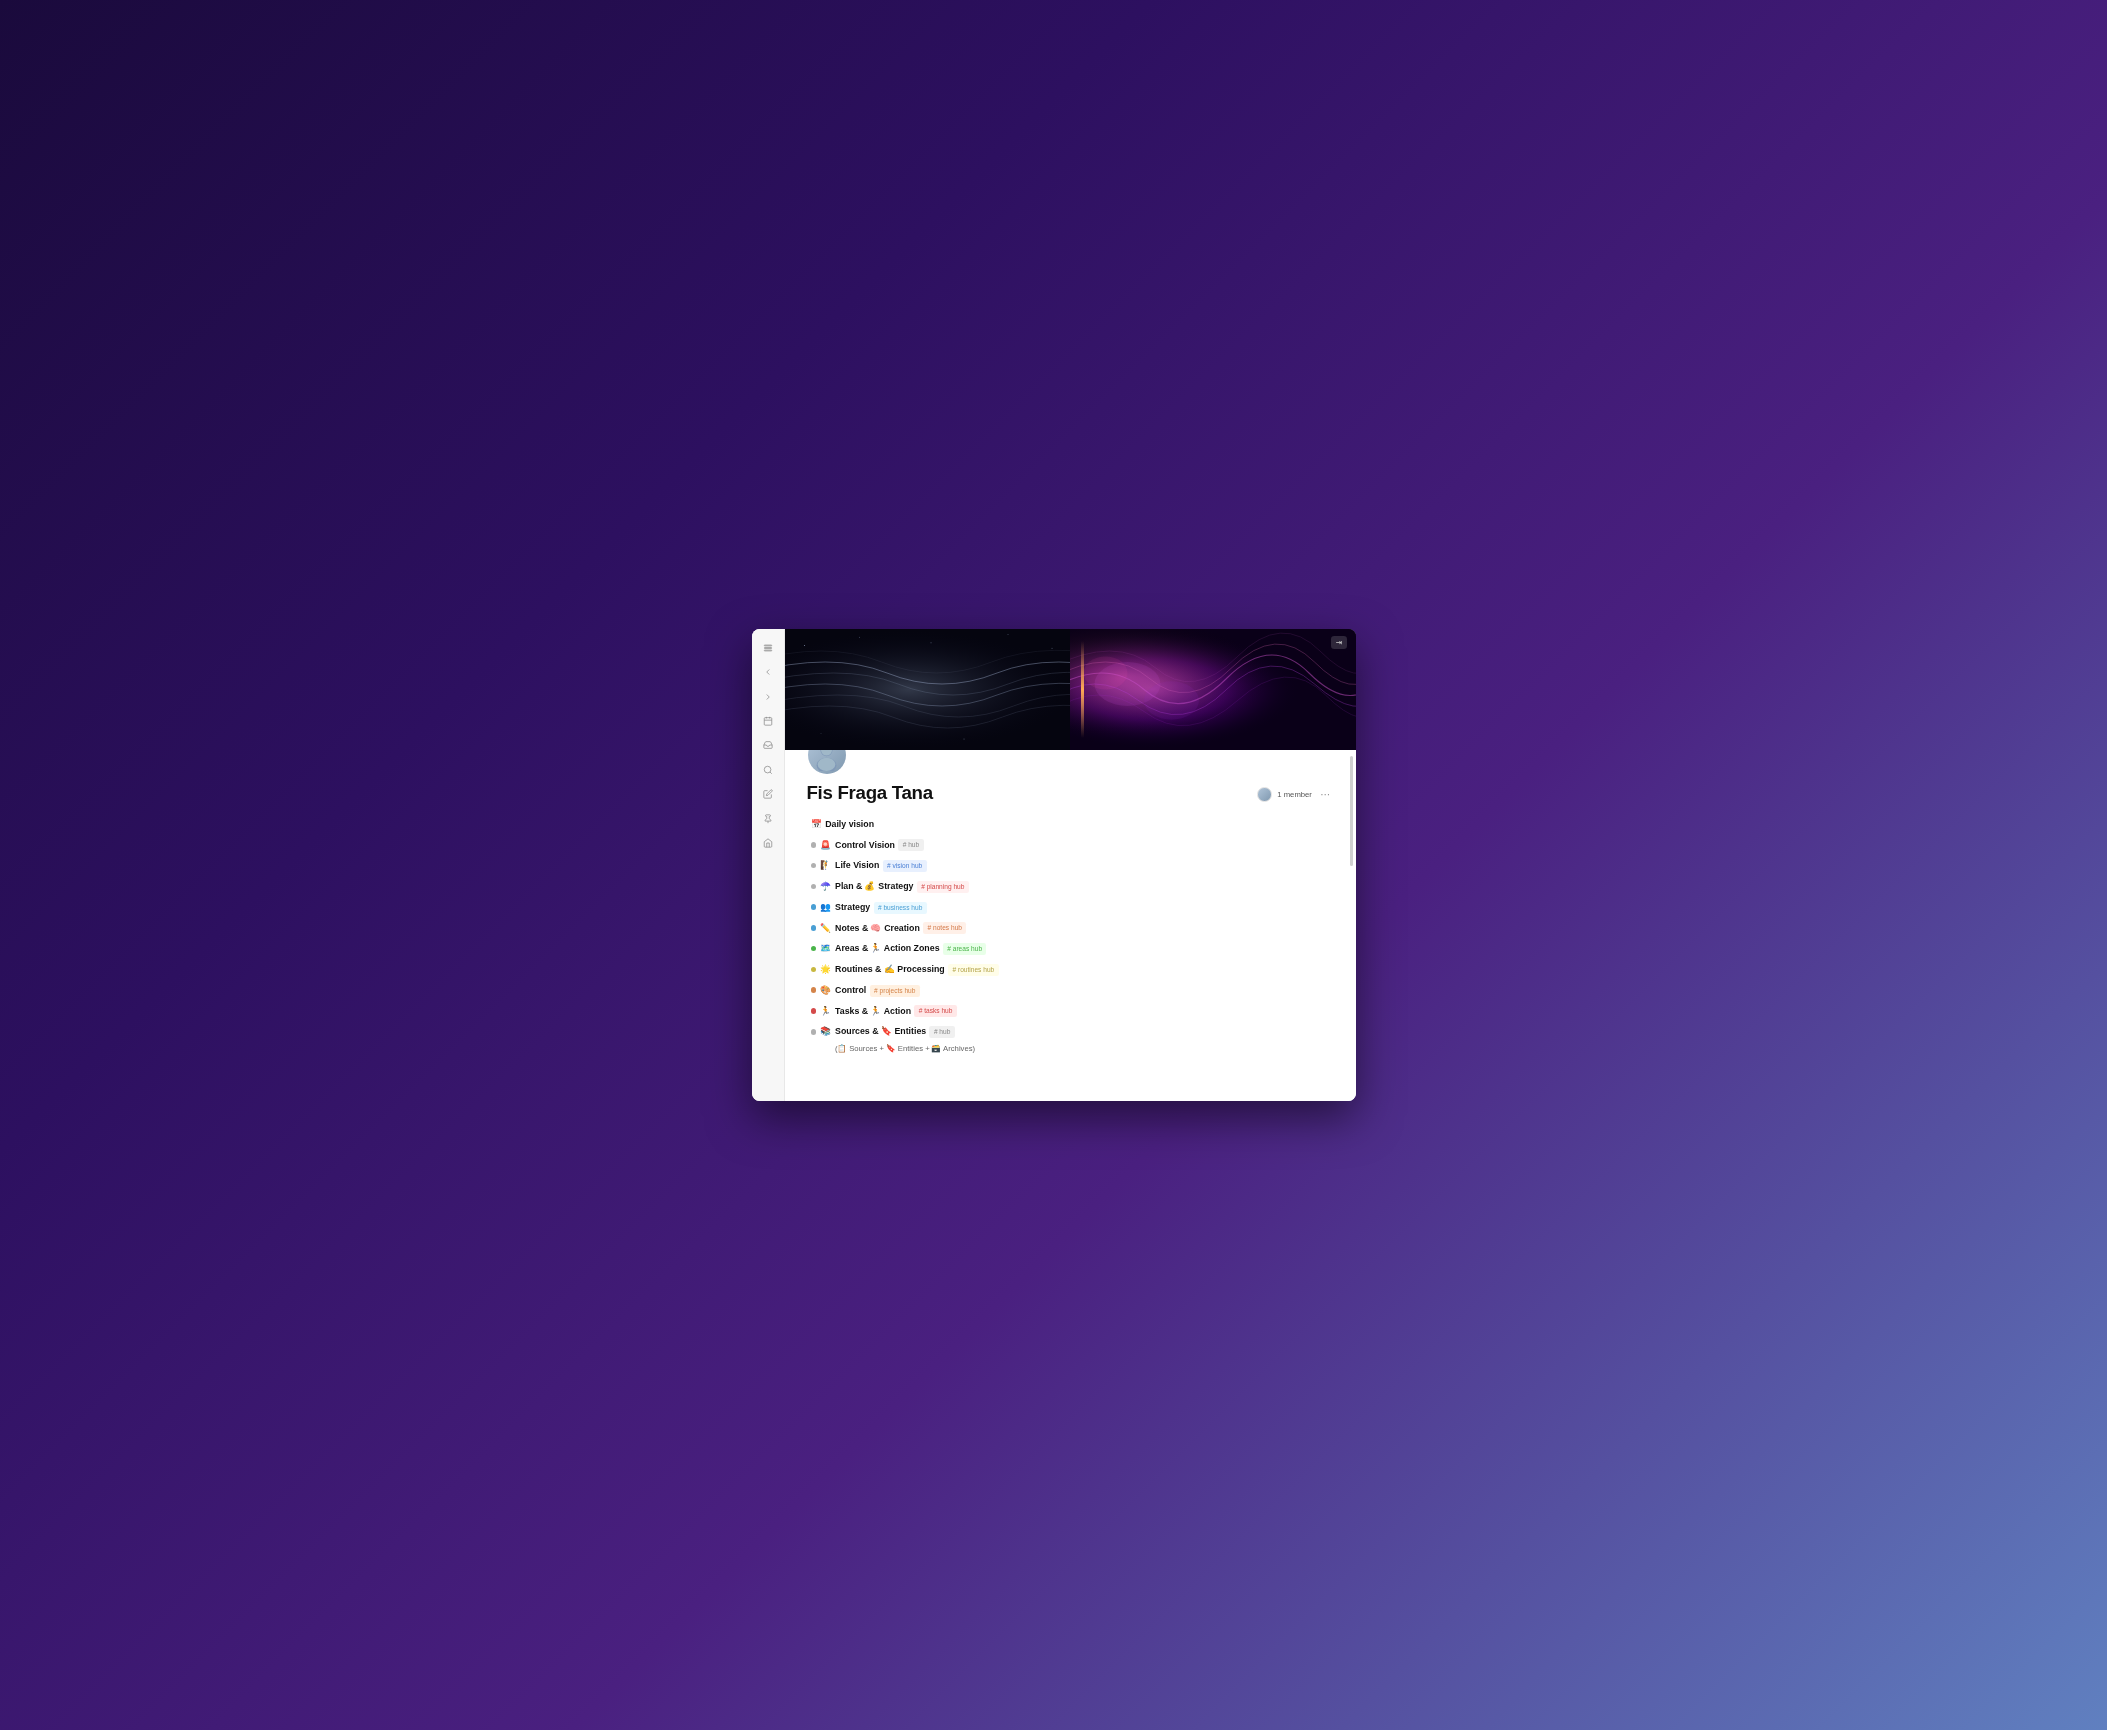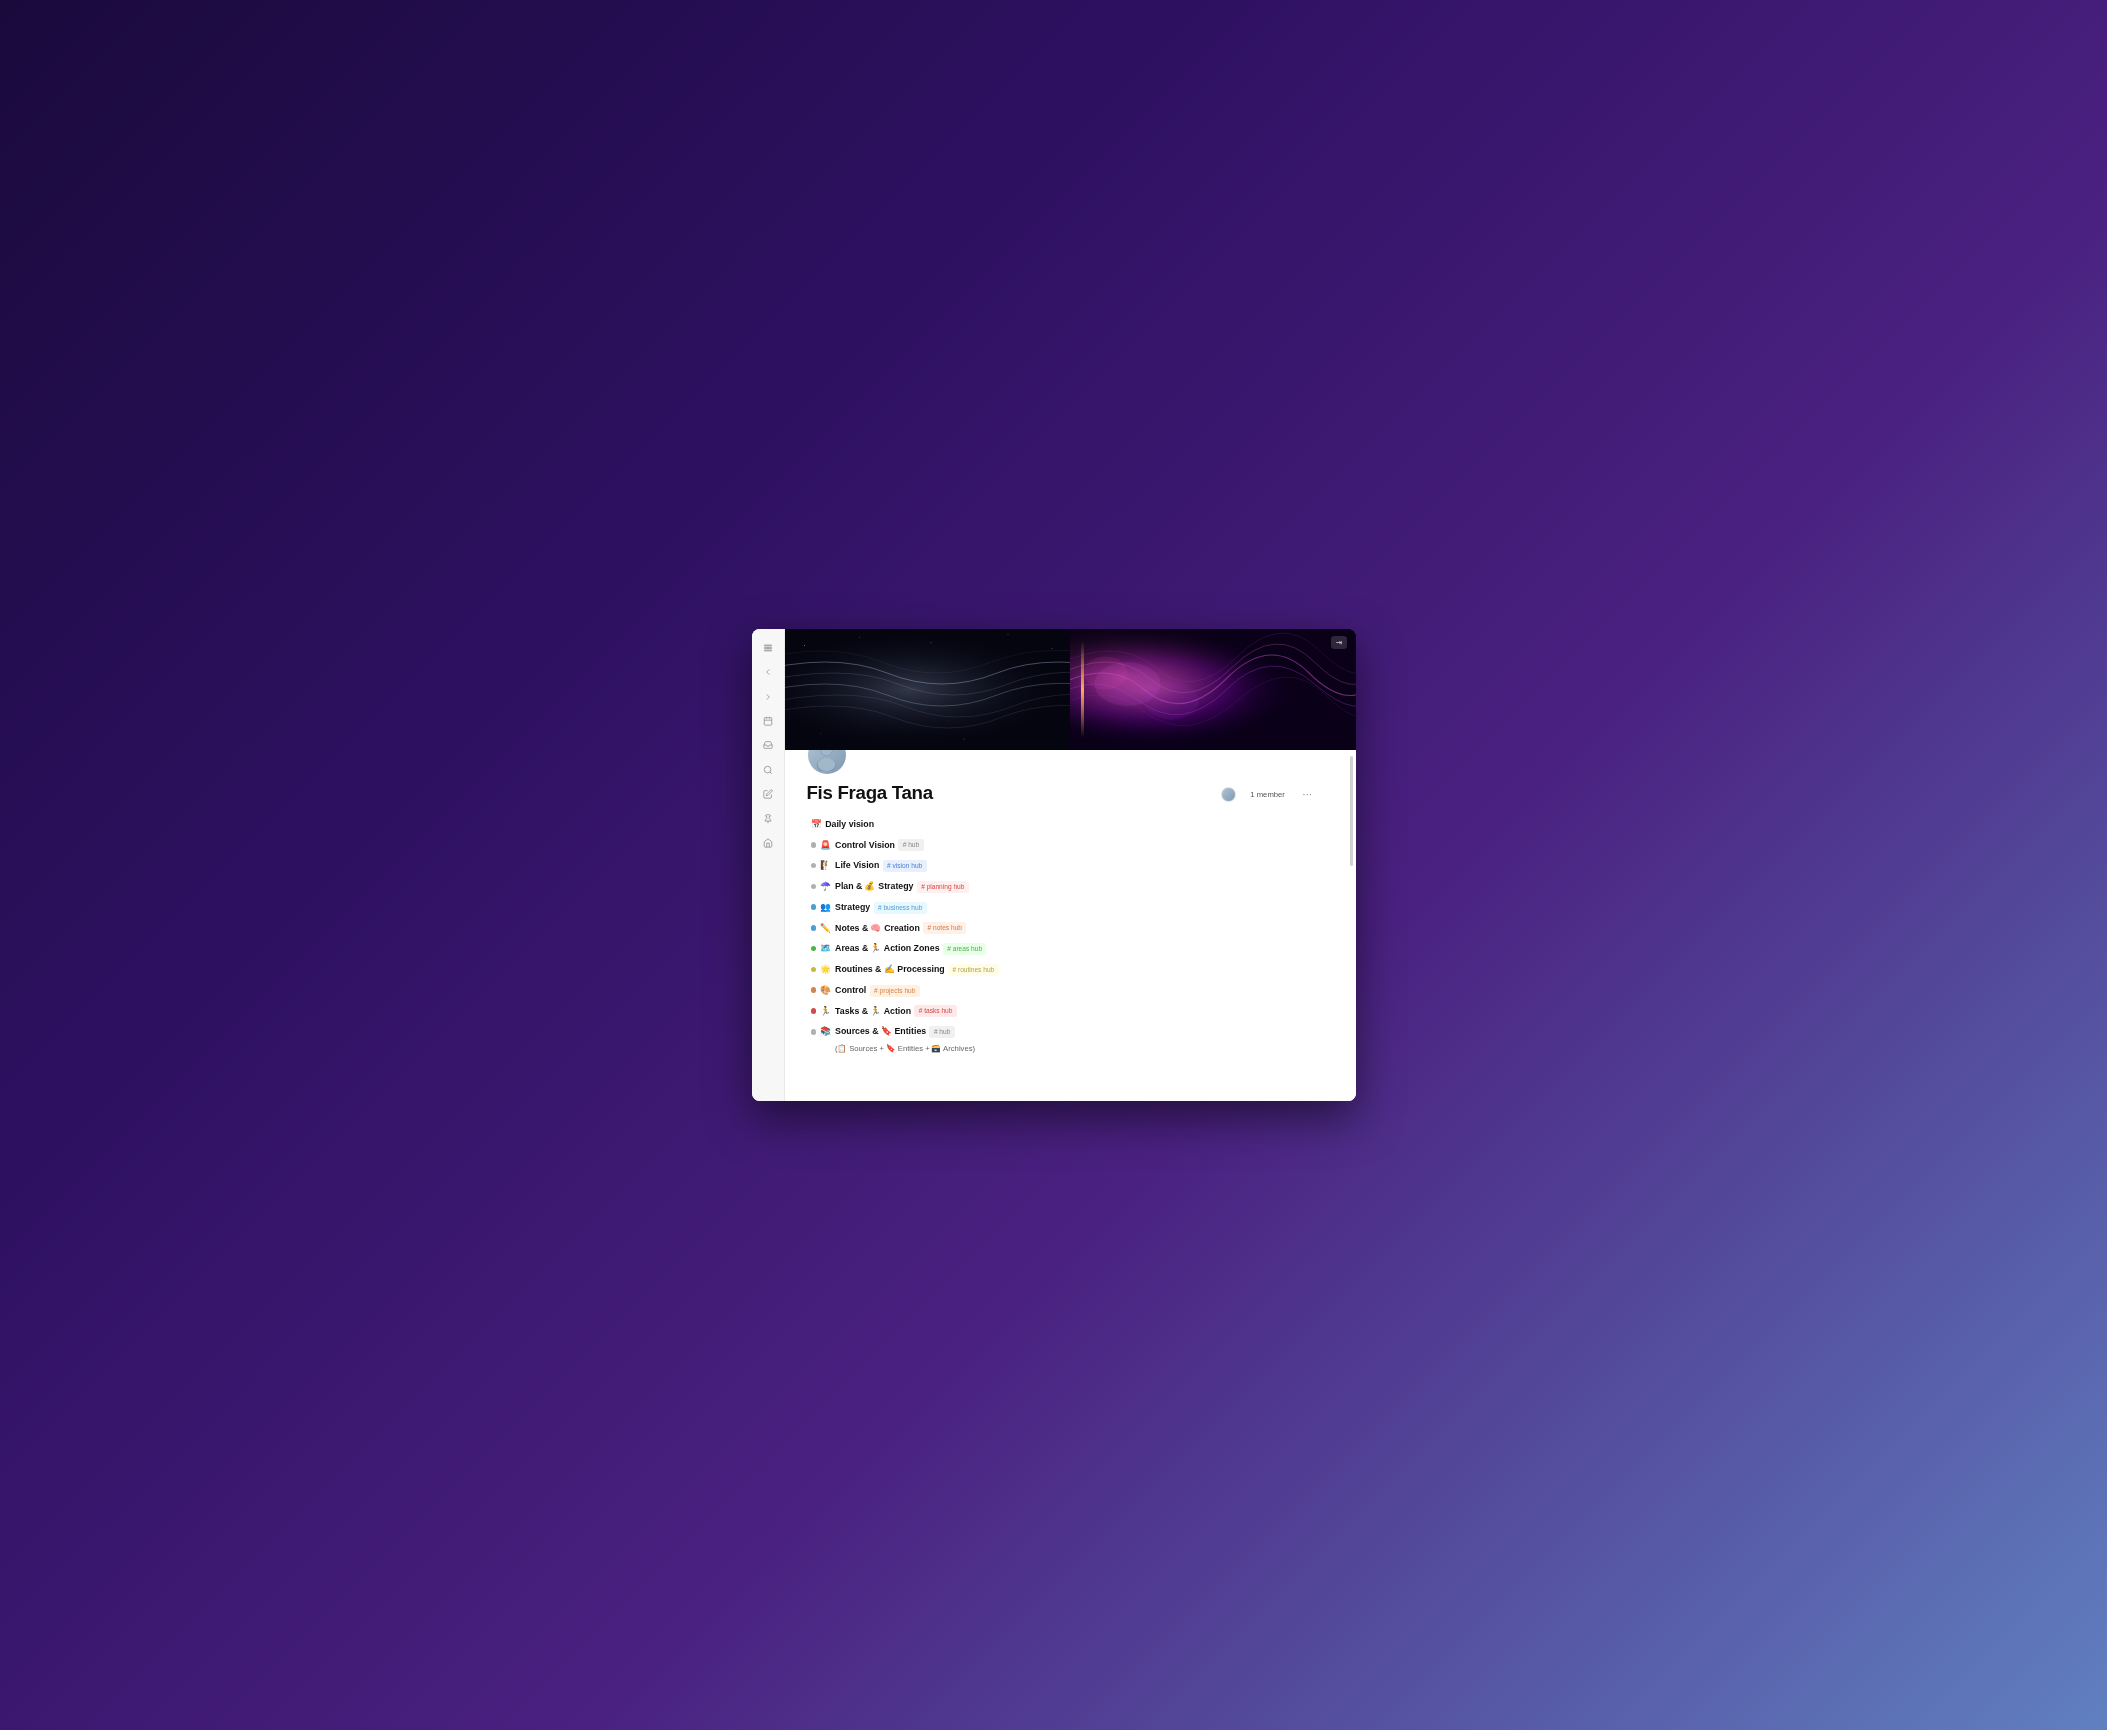--- a/index.html
+++ b/index.html
@@ -107,21 +107,21 @@
       overflow: hidden;
     }
     .banner-svg {
       position: absolute;
       top: 0; left: 0;
       width: 100%;
       height: 100%;
     }
     .page-body {
       flex: 1;
-      padding: 0 40px 22px 22px;
+      padding: 0 22px 22px 22px;
       overflow-y: auto;
       background: #fff;
     }
     .profile-section {
       display: flex;
       flex-direction: column;
       margin-top: -15.4px;
       margin-bottom: 11px;
     }
     .avatar {
@@ -153,21 +153,21 @@
     }
     .workspace-title {
       font-size: 18.7px;
       font-weight: 700;
       color: #111;
       letter-spacing: -0.3px;
     }
     .member-info {
       display: flex;
       align-items: center;
-      gap: 14px;
+      gap: 5px;
       margin-top: 4.4px;
     }
     .member-avatar {
       width: 15.4px;
       height: 15.4px;
       border-radius: 50%;
       background: linear-gradient(135deg, #b0c4d8, #8099b0);
       border: 1.1px solid #e0e0e0;
     }
     .member-text {

